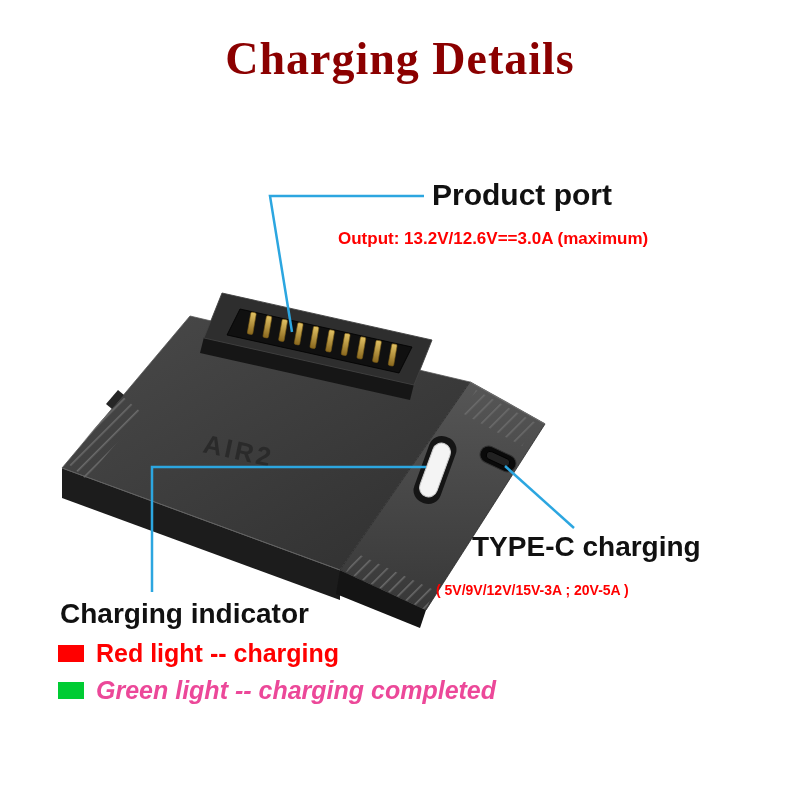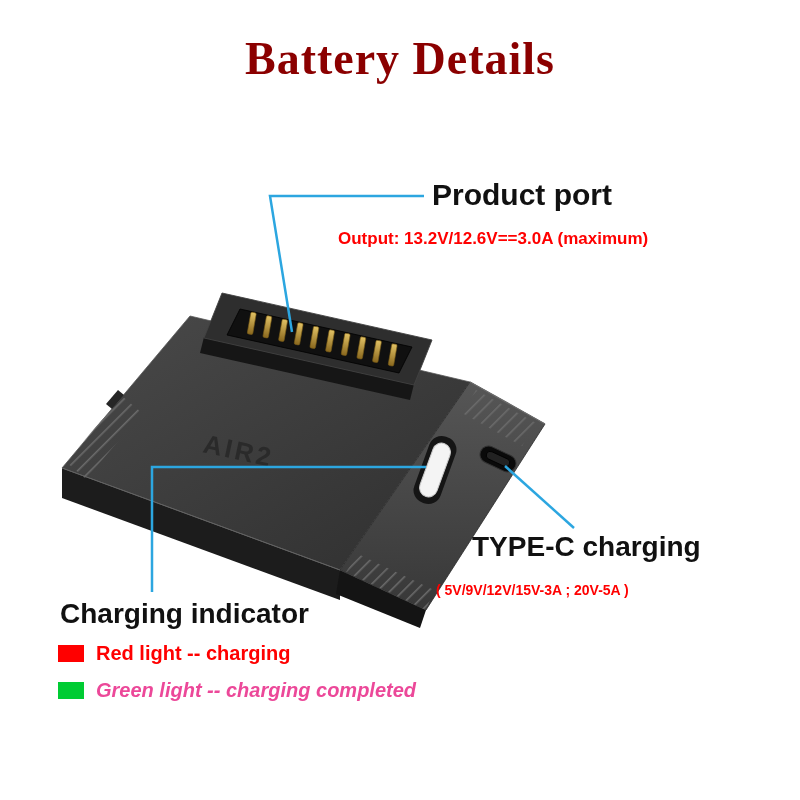--- a/index.html
+++ b/index.html
@@ -20,21 +20,21 @@
     position:absolute;font-weight:bold;white-space:nowrap;
   }
   .battery-label{left:432px;top:178px;font-size:30px;}
   .battery-spec{left:338px;top:229px;font-size:17px;}
   .typec-label{left:472px;top:531px;font-size:28px;}
   .typec-spec{left:436px;top:582px;font-size:14px;}
   .indicator-label{left:60px;top:598px;font-size:28px;}
   .legend{position:absolute;left:58px;top:644px;}
   .legend-row{display:flex;align-items:center;margin-bottom:19px;height:18px;}
   .legend-swatch{width:26px;height:17px;margin-right:12px;flex:0 0 auto;}
-  .legend-text{font-weight:bold;font-size:20px;white-space:nowrap;}
+  .legend-text{font-weight:bold;font-size:25px;white-space:nowrap;}
 </style>
 </head>
 <body>
 
 <div class="canvas">
 
   <svg class="art" width="800" height="800" viewBox="0 0 800 800">
     <defs>
       <linearGradient id="topGrad" x1="0" y1="0" x2="1" y2="1">
         <stop offset="0" stop-color="#4a4a4a"></stop>
@@ -96,21 +96,21 @@
     <g transform="translate(498 459) rotate(25)">
       <rect x="-19" y="-8.5" width="38" height="17" rx="8.5" fill="#0a0a0a" stroke="#333333" stroke-width="1"></rect>
       <rect x="-12.5" y="-4" width="25" height="8" rx="4" fill="#222222" stroke="#000000" stroke-width="0.8"></rect>
     </g>
 
     <polyline points="424,196 270,196 292,332" fill="none" stroke="#2CA6E0" stroke-width="2.5" style="stroke: rgb(44, 166, 224);"></polyline>
     <polyline points="426,467 152,467 152,592" fill="none" stroke="#2CA6E0" stroke-width="2.5" style="stroke: rgb(44, 166, 224);"></polyline>
     <line x1="505" y1="466" x2="574" y2="528" stroke="#2CA6E0" stroke-width="2.5" style="stroke: rgb(44, 166, 224);"></line>
   </svg>
 
-  <div class="title" style="color: rgb(139, 0, 0);">Battery Details</div>
+  <div class="title" style="color: rgb(139, 0, 0);">Charging Details</div>
 
   <div class="label battery-label">Product port</div>
   <div class="spec battery-spec" style="color: rgb(255, 0, 0);">Output: 13.2V/12.6V==3.0A (maximum)</div>
 
   <div class="label typec-label">TYPE-C charging</div>
   <div class="spec typec-spec" style="color: rgb(255, 0, 0);">( 5V/9V/12V/15V-3A ; 20V-5A )</div>
 
   <div class="label indicator-label">Charging indicator</div>
 
   <div class="legend">

